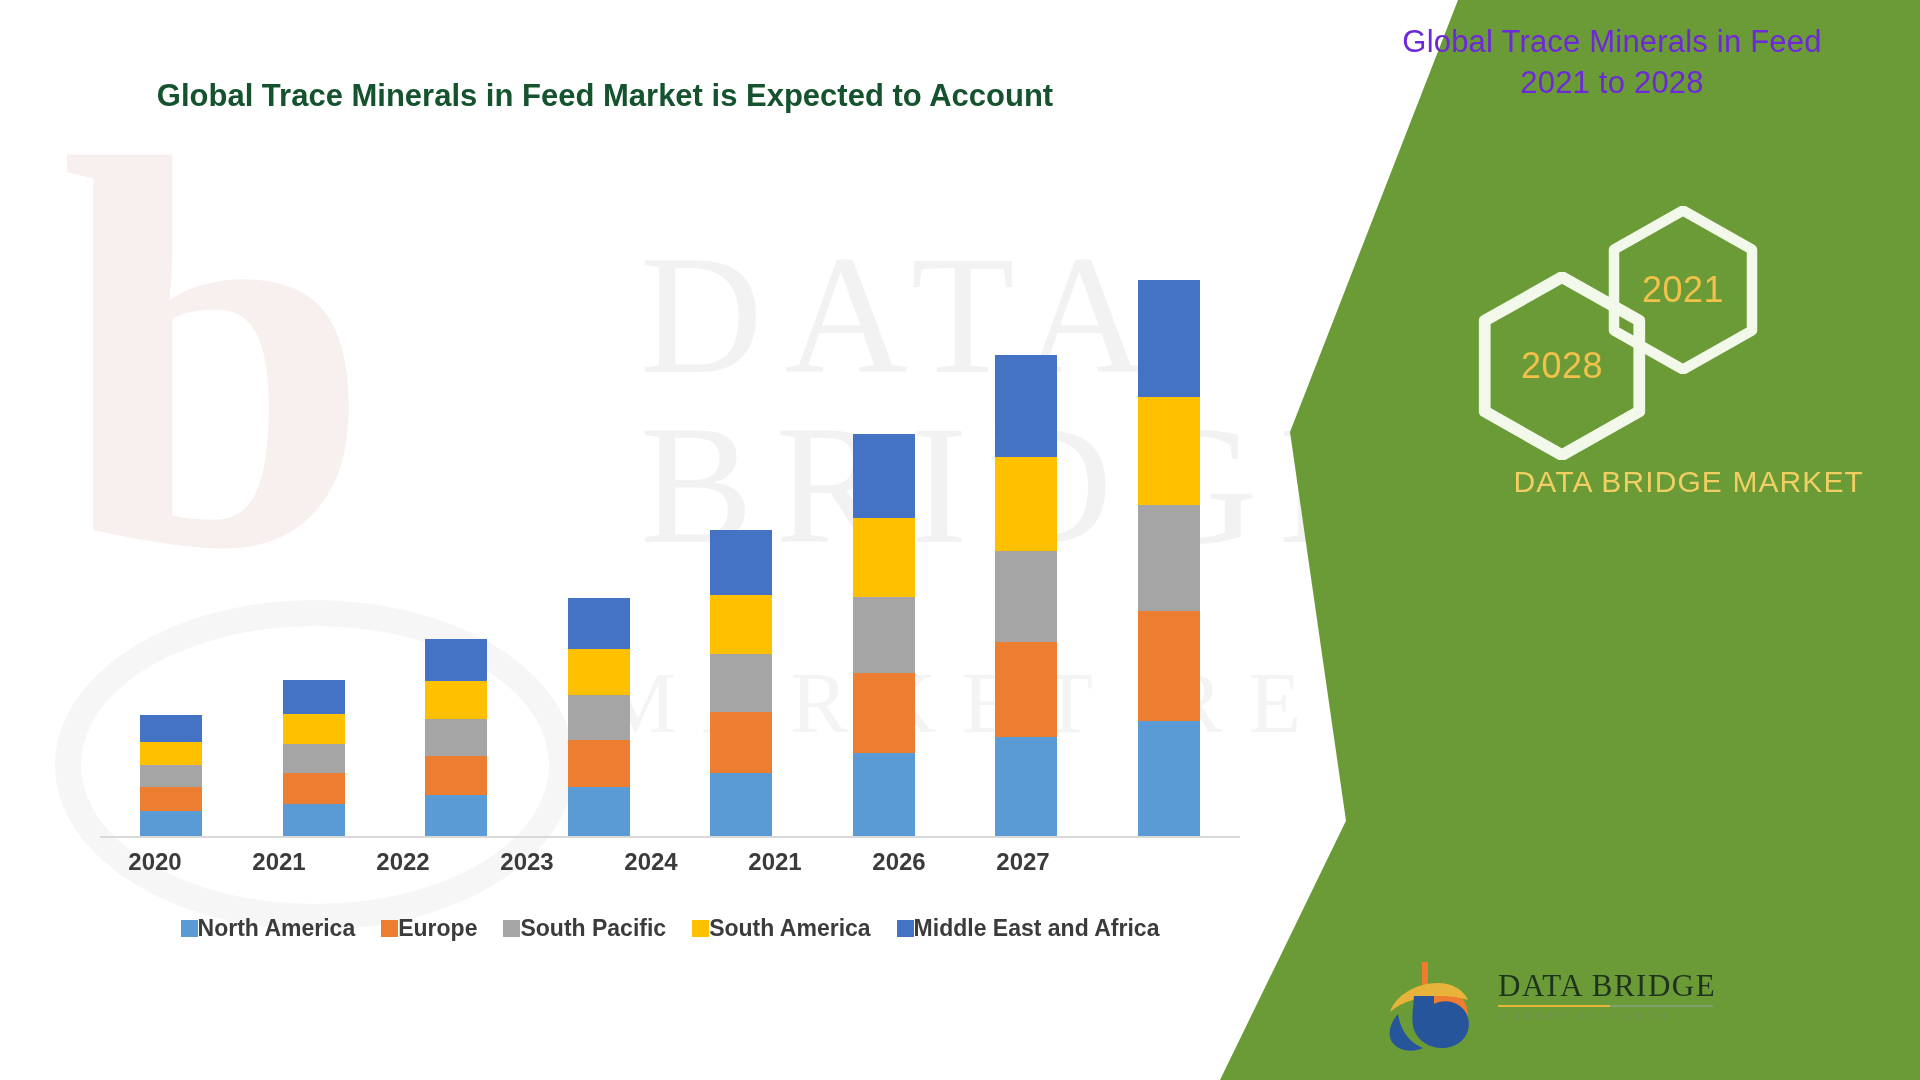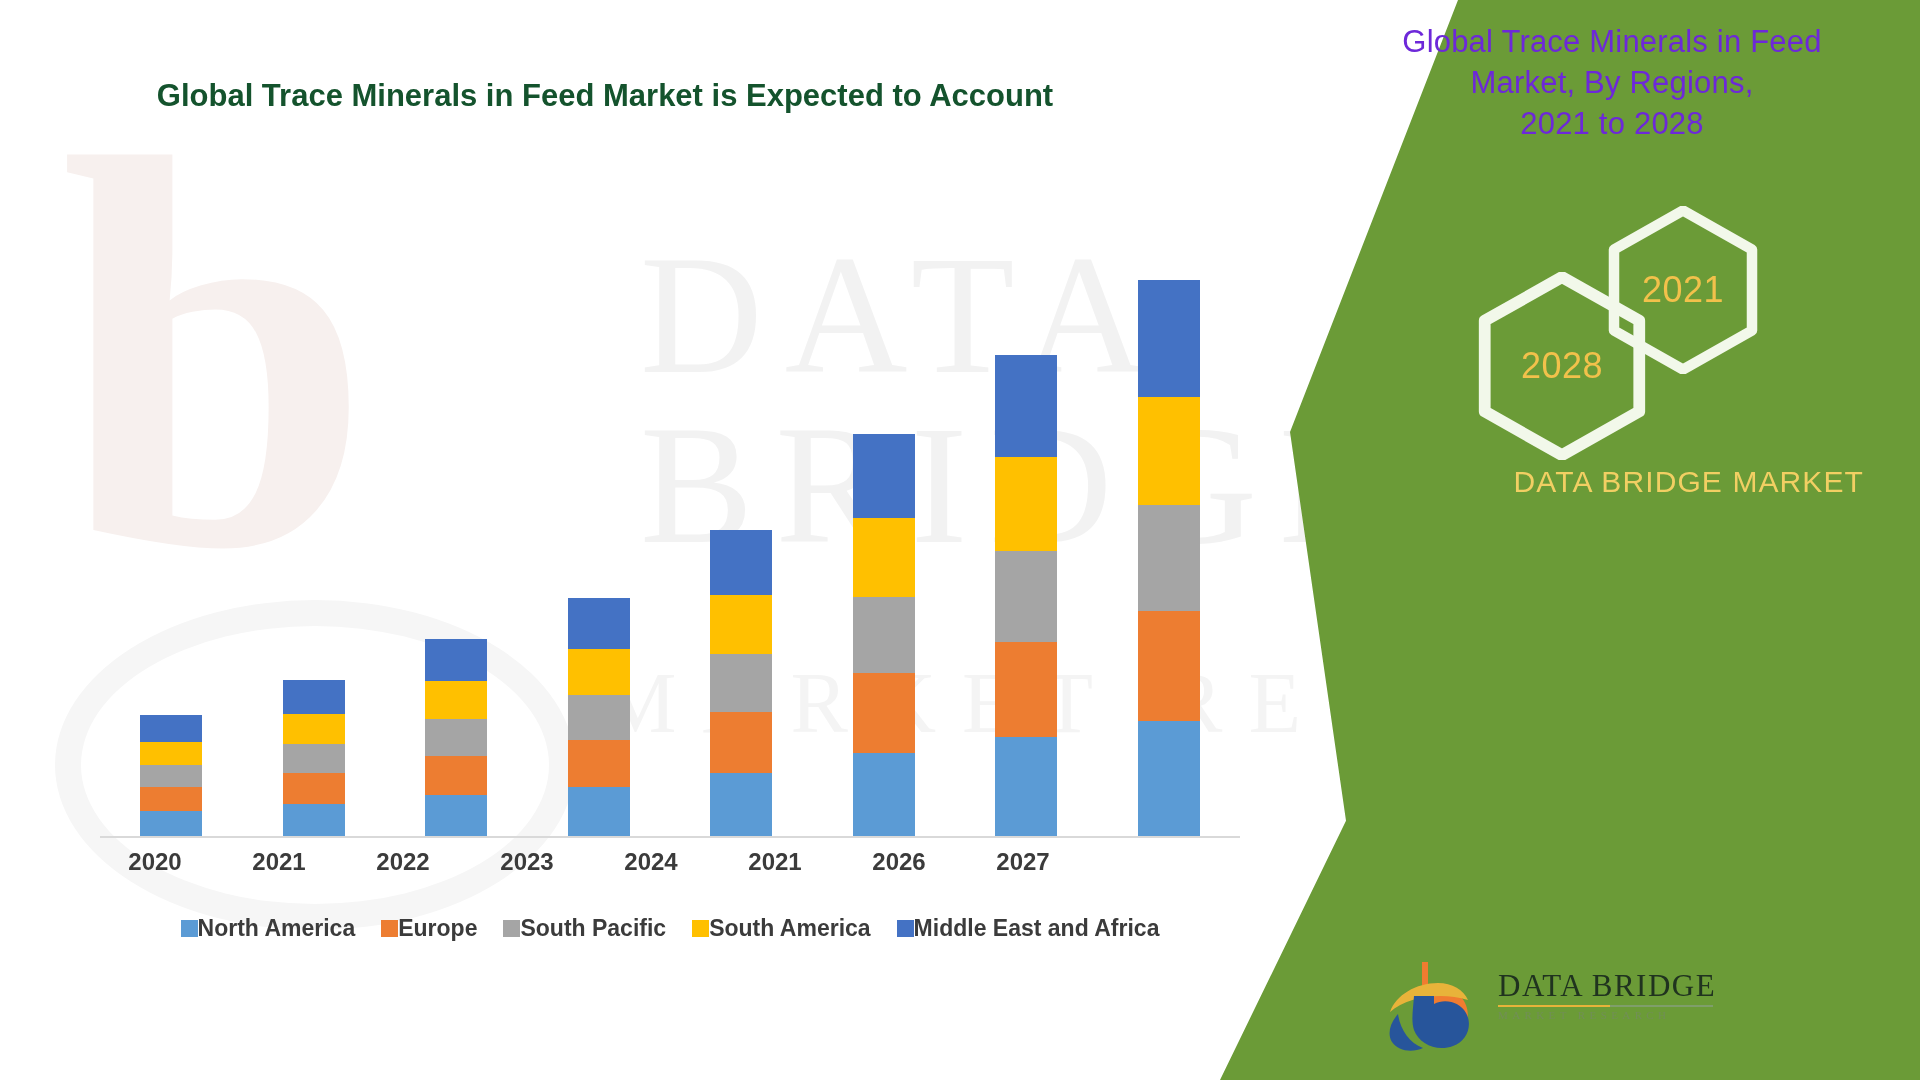--- a/index.html
+++ b/index.html
@@ -224,21 +224,20 @@
           <span class="swatch" style="background: rgb(68, 114, 196);"></span>
           <span class="leg-label">Middle East and Africa</span>
         </div>
       </div>
   </div>
 
   <div class="green-panel"></div>
 
   <div class="panel-title">
     <span class="ln">Global Trace Minerals in Feed</span>
-    <span class="ln">Market, By Regions,</span>
     <span class="ln">2021 to 2028</span>
   </div>
 
   <div class="hex-wrap">
     <div class="hex hex-2021">
       <svg viewBox="0 0 100 112" preserveAspectRatio="none">
         <polygon points="50,3 96,29 96,83 50,109 4,83 4,29" fill="none" stroke="#f2f8ea" stroke-width="7" stroke-linejoin="round"></polygon>
       </svg>
       <span>2021</span>
     </div>

